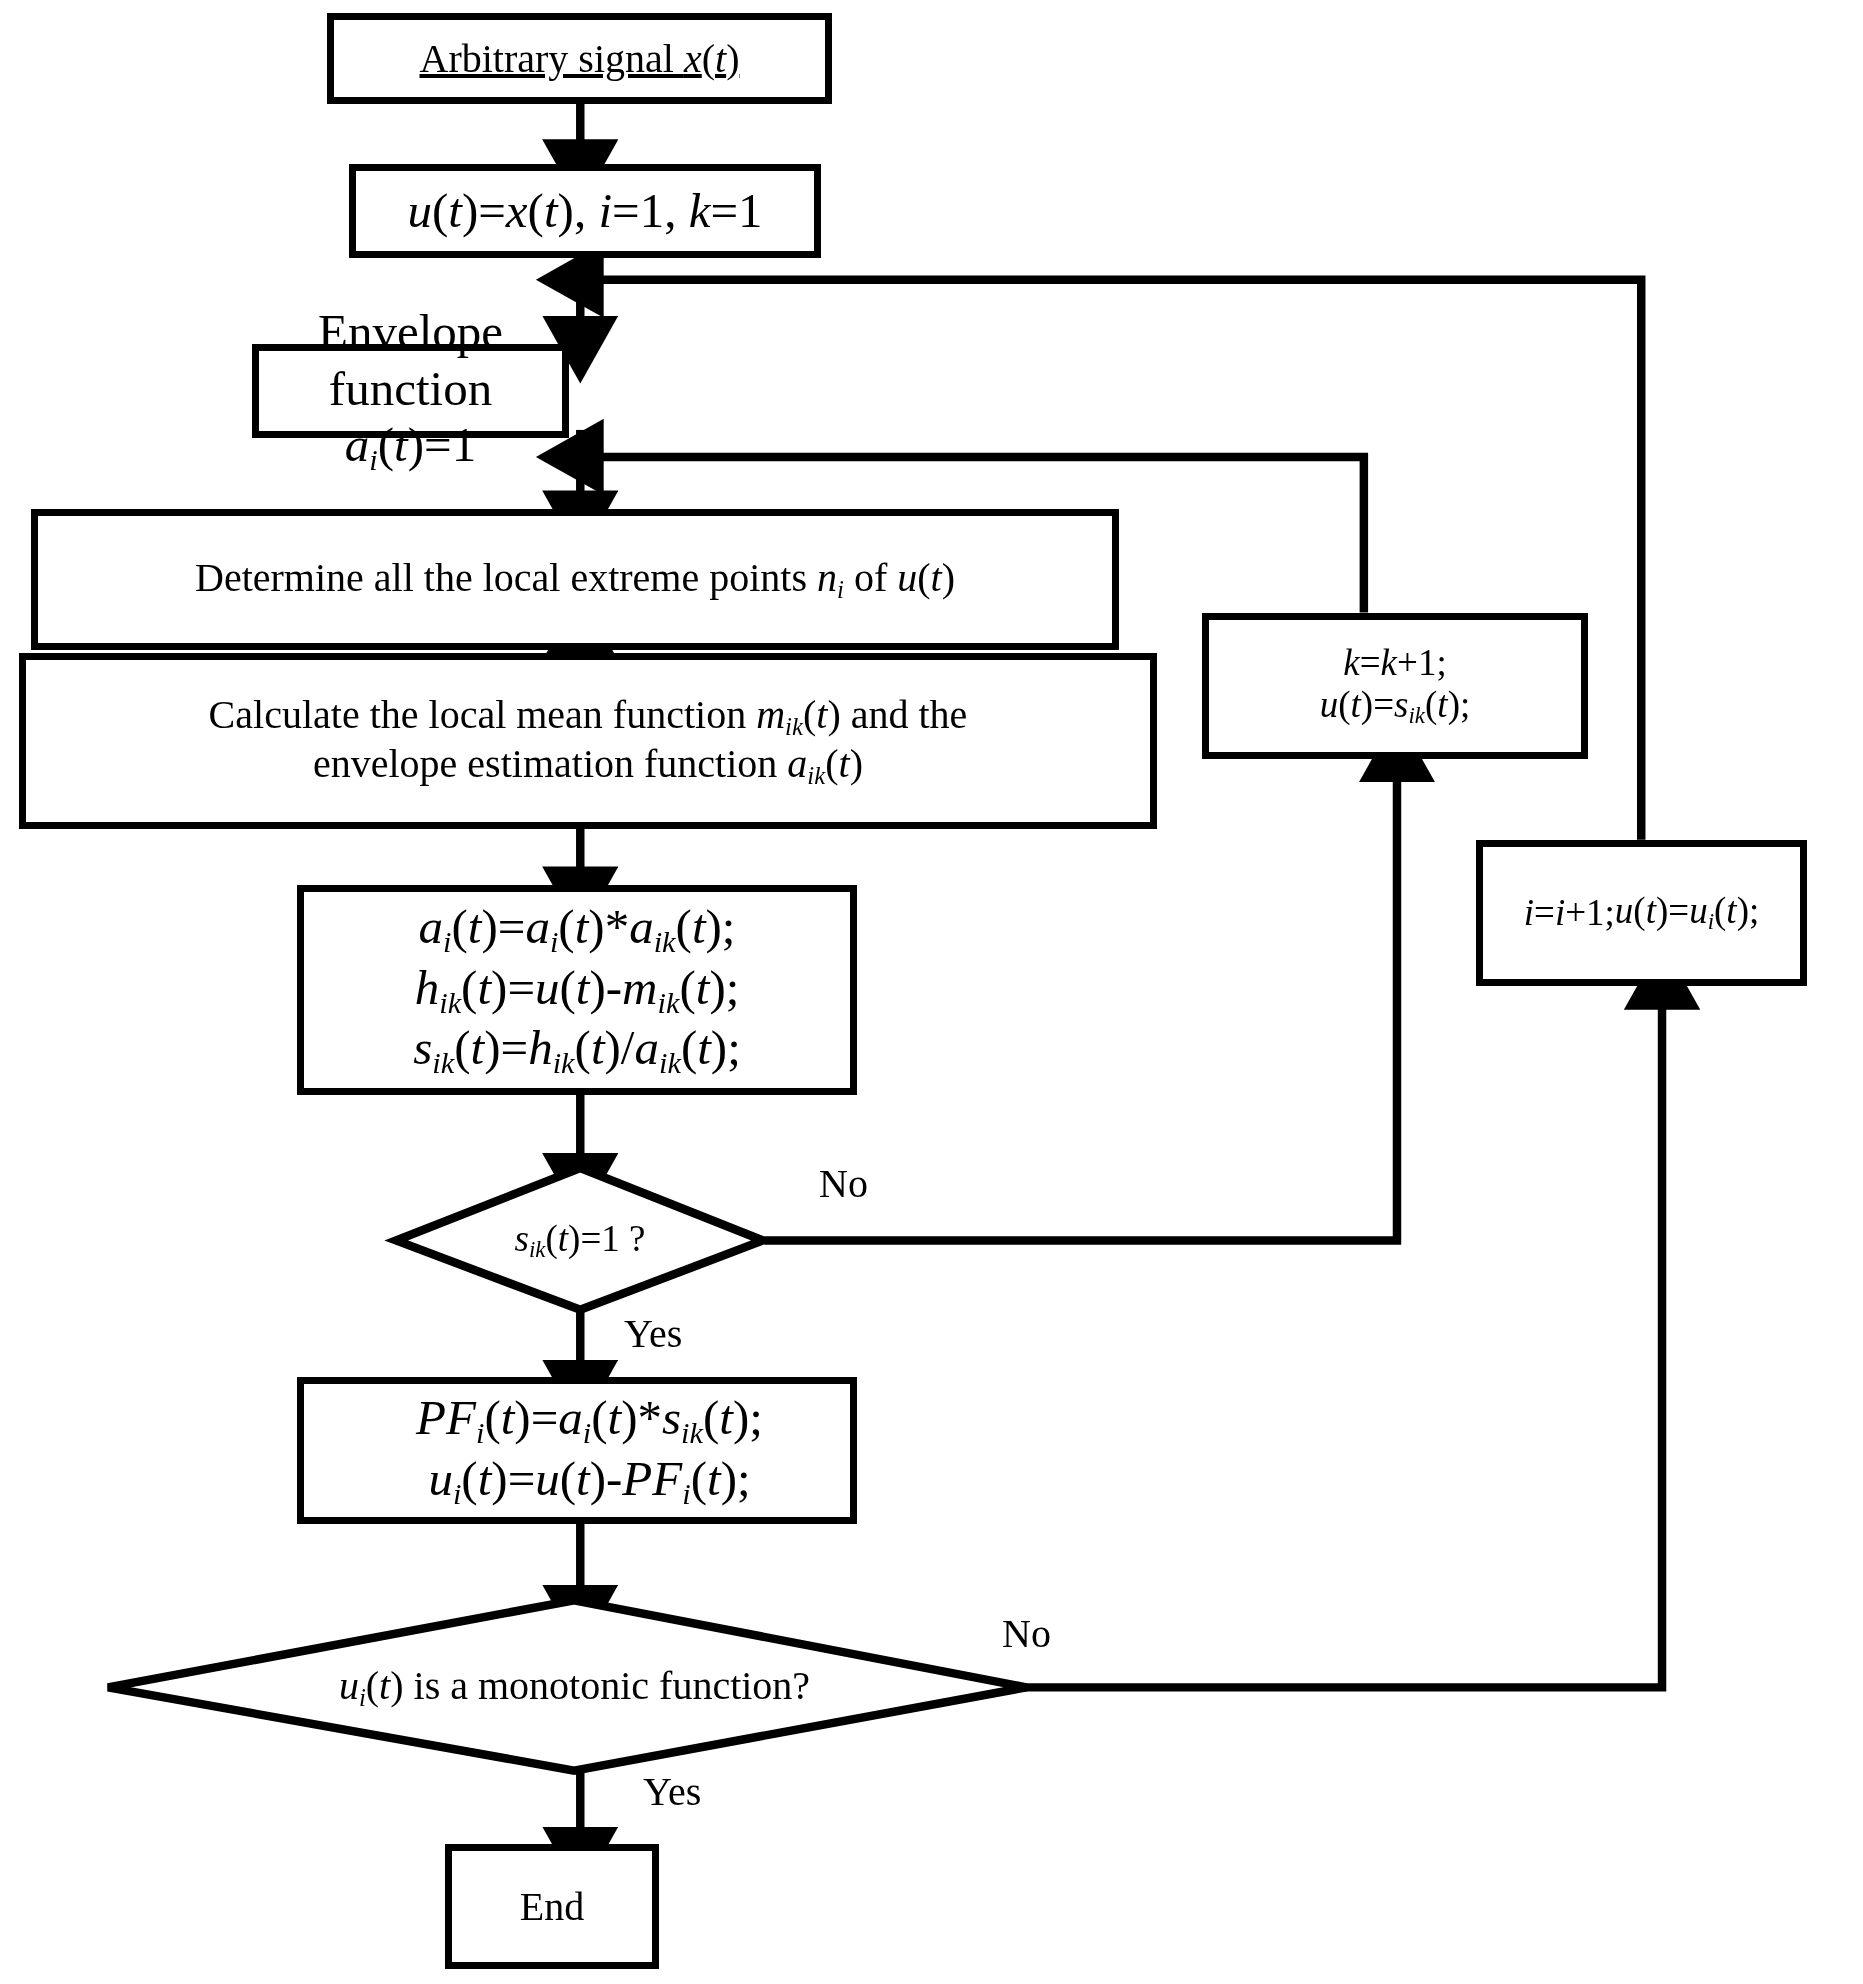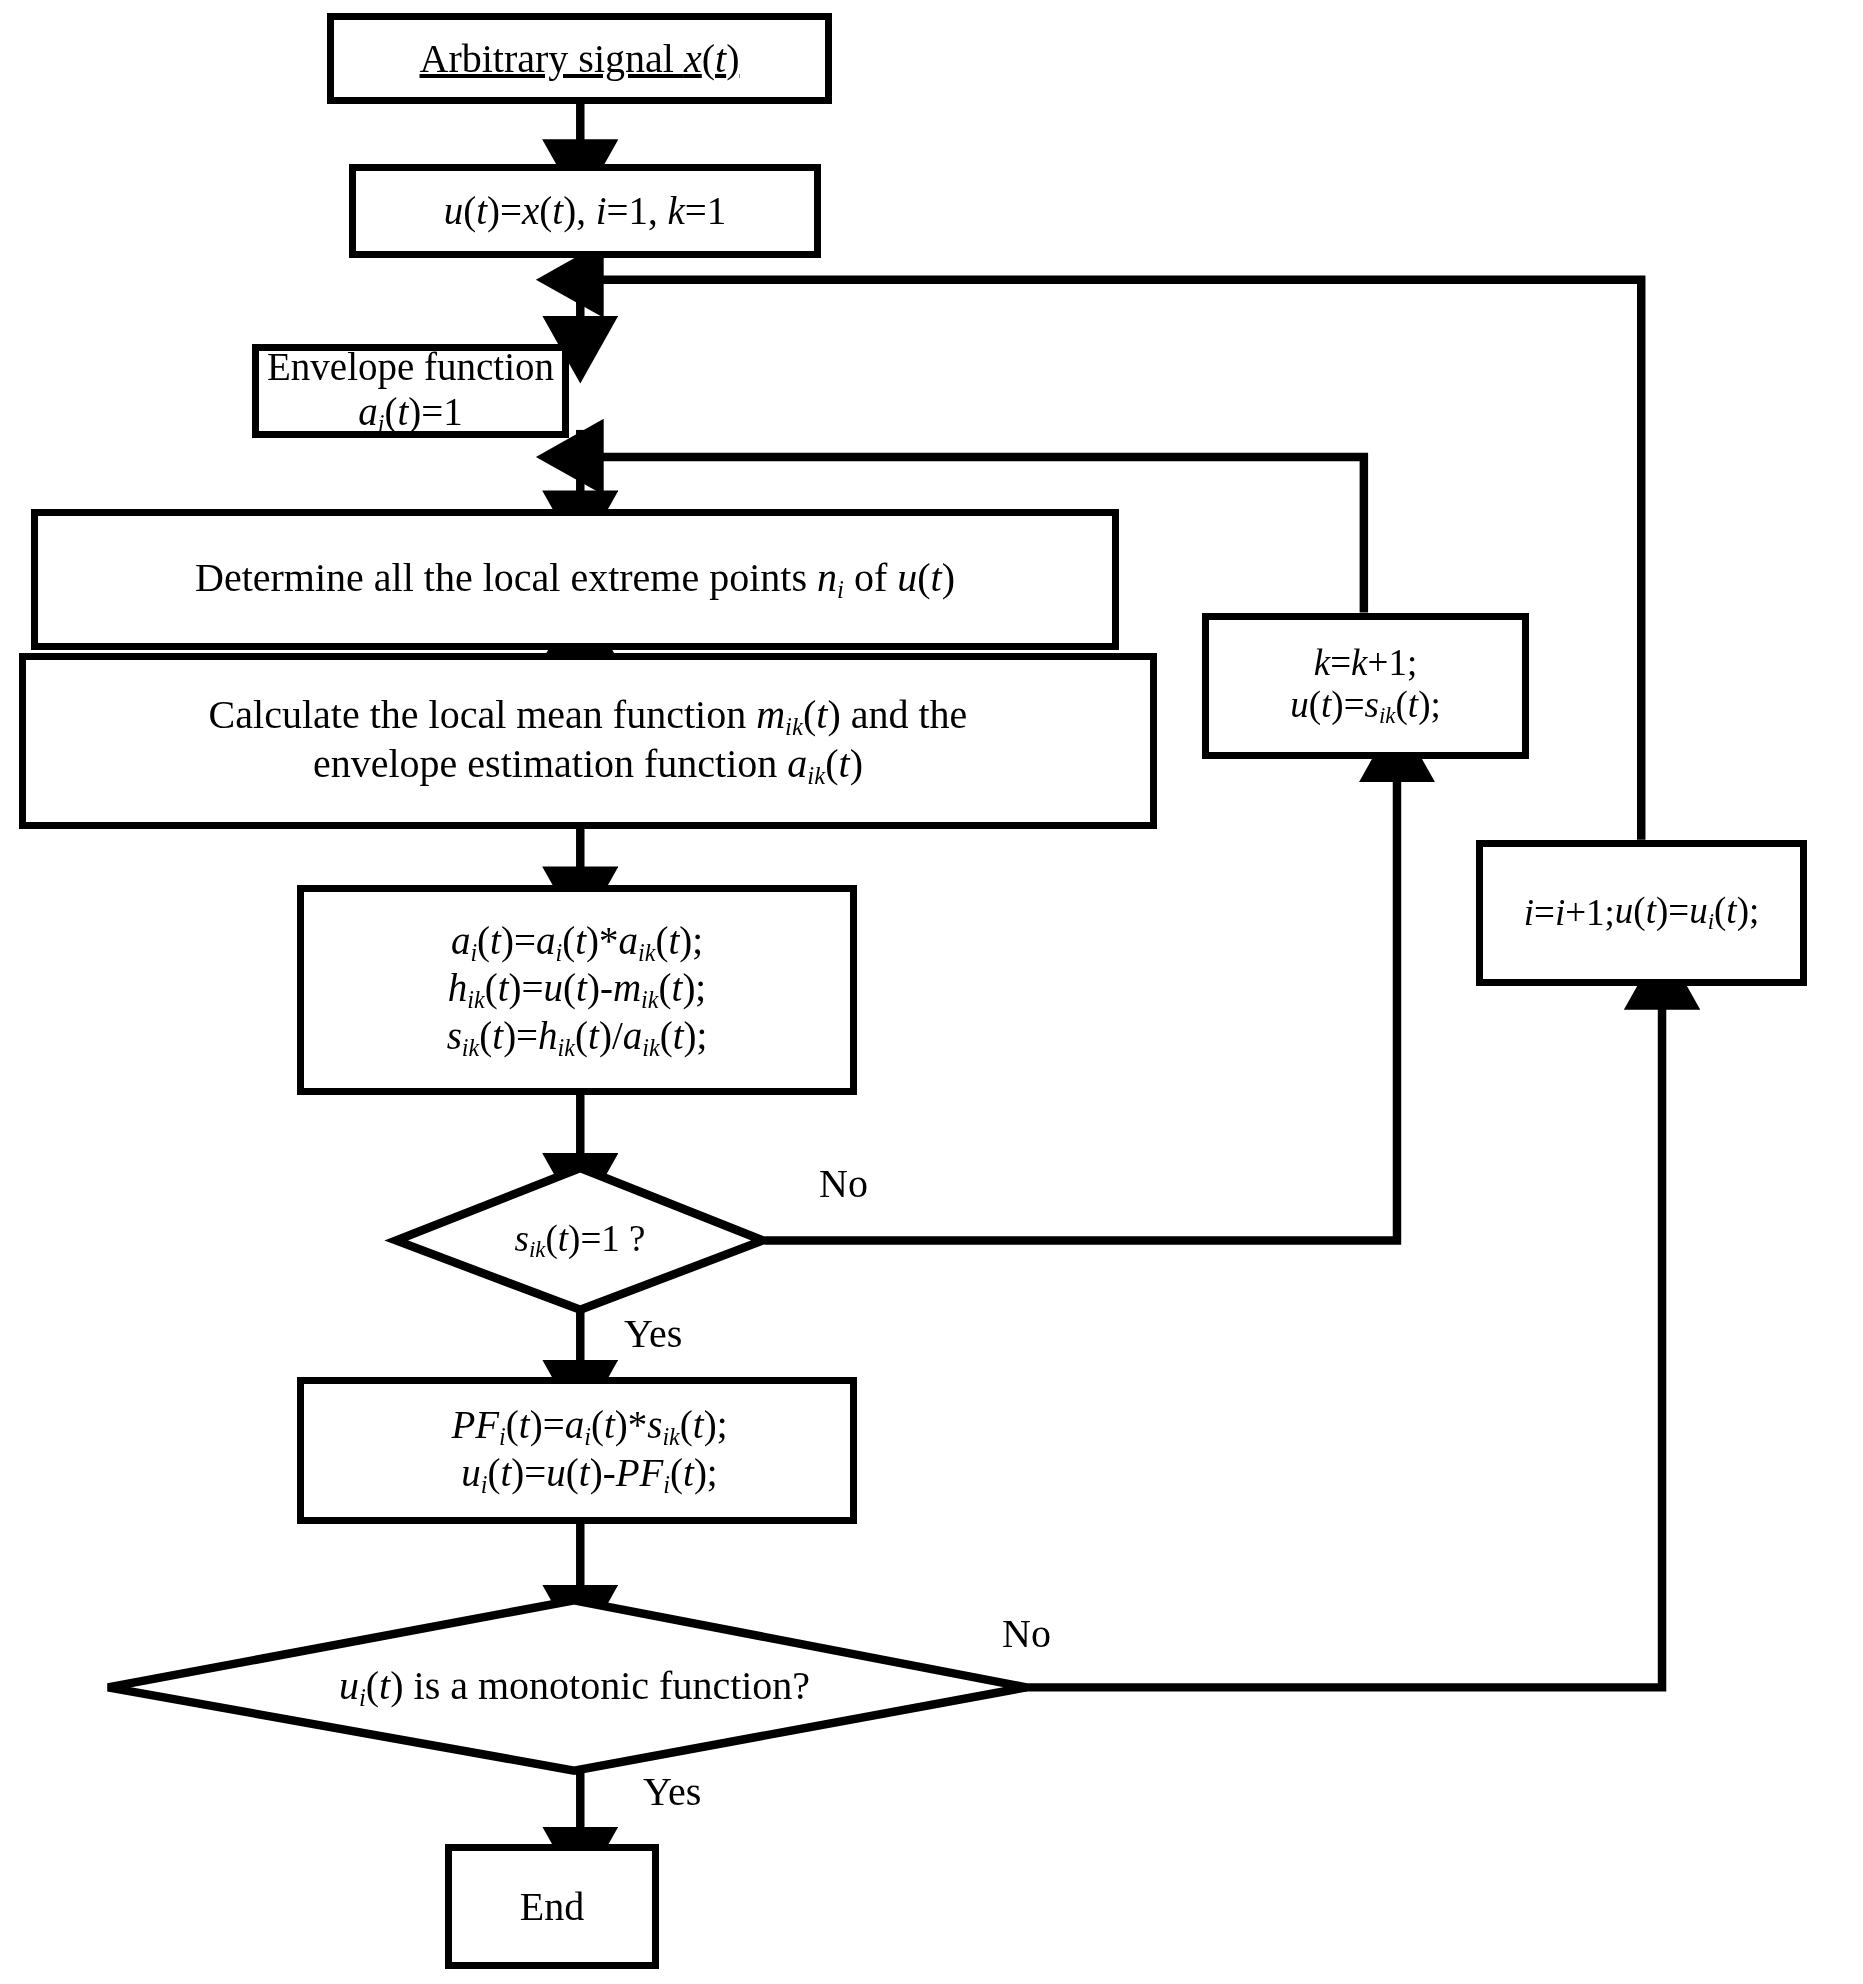--- a/index.html
+++ b/index.html
@@ -7,21 +7,21 @@
          font-family:"Liberation Serif","DejaVu Serif",serif;}
   svg{position:absolute;left:0;top:0;width:1864px;height:1984px;}
   .node{position:absolute;display:flex;align-items:center;justify-content:center;
         text-align:center;color:#000;line-height:1.15;}
   .rect{border:7px solid #000;background:#fff;box-sizing:border-box;}
   .lbl{position:absolute;color:#000;white-space:nowrap;}
   .txt{display:block;white-space:nowrap;}
   i{font-style:italic;}
   sub{font-size:0.62em;font-style:italic;vertical-align:-0.28em;}
   .f48{font-size:37px;}
-  .f50{font-size:39px;}
+  .f50{font-size:49px;}
   .f52{font-size:40px;}
 </style>
 </head>
 <body>
 
 <div id="stage">
 
   <svg viewBox="0 0 2419 2575">
     <defs>
       <marker id="ah" markerWidth="9" markerHeight="9" refX="1.4" refY="4.5" orient="auto" markerUnits="strokeWidth">
@@ -100,21 +100,21 @@
   </div>
 
   <div class="node rect" style="left:445px;top:1844px;width:214px;height:125px;">
     <span class="f52">End</span>
   </div>
 
   <div class="node" style="left:193px;top:1649px;width:763px;height:77px;">
     <span class="f52"><i>u</i><sub>i</sub>(<i>t</i>) is a monotonic function?</span>
   </div>
 
-  <div class="node rect" style="left:1202px;top:613px;width:327px;height:146px;flex-direction:column;">
+  <div class="node rect" style="left:1202px;top:613px;width:386px;height:146px;flex-direction:column;">
     <span class="txt f48"><i>k</i>=<i>k</i>+1;</span>
     <span class="txt f48"><i>u</i>(<i>t</i>)=<i>s</i><sub>ik</sub>(<i>t</i>);</span>
   </div>
 
   <div class="node rect" style="left:1476px;top:840px;width:331px;height:146px;flex-direction:row;">
     <span class="txt f48"><i>i</i>=<i>i</i>+1;</span>
     <span class="txt f48"><i>u</i>(<i>t</i>)=<i>u</i><sub>i</sub>(<i>t</i>);</span>
   </div>
 
   <span class="lbl f52" style="left:819px;top:1160px;">No</span>

